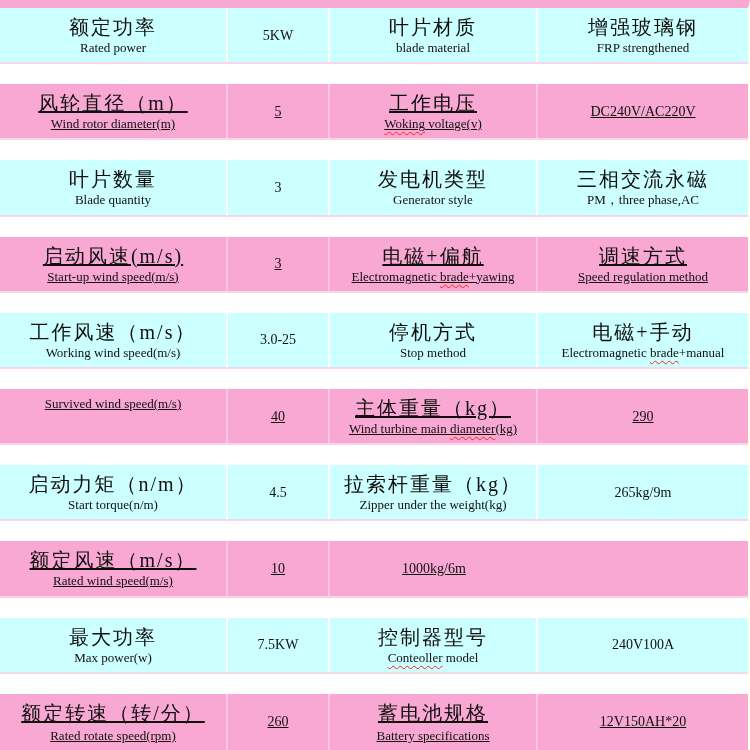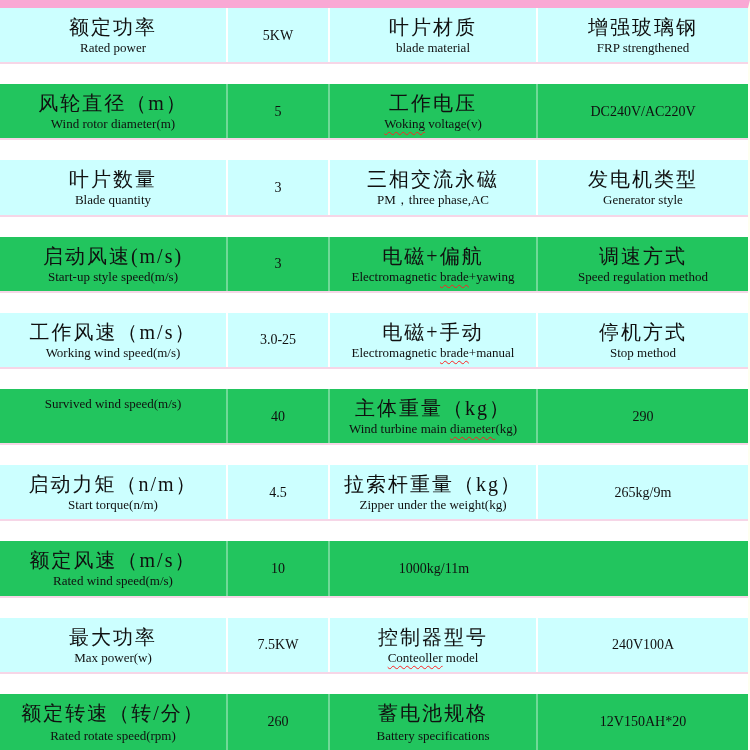--- a/index.html
+++ b/index.html
@@ -21,21 +21,21 @@
     gap: 20px;
   }
   .row {
     display: grid;
     grid-template-columns: 228px 102px 208px 210px;
     box-sizing: border-box;
     border-bottom: 2px solid #f6d6e7;
   }
   .row:last-child { border-bottom: none; }
   .row.cyan { background: #ccffff; }
-  .row.pink { background: #22c55e; }
+  .row.pink { background: #f9a8d4; text-decoration: underline; }
   .cell {
     box-sizing: border-box;
     display: flex;
     flex-direction: column;
     align-items: center;
     justify-content: space-between;
     padding: 8px 3px 7px 3px;
     overflow: hidden;
   }
   .row.cyan .cell { border-right: 2px solid #ffffff; }
@@ -107,32 +107,32 @@
     </div>
     <div class="row cyan">
       <div class="cell">
         <span class="zh">叶片数量</span>
         <span class="en">Blade quantity</span>
       </div>
       <div class="cell value">
         <span class="val">3</span>
       </div>
       <div class="cell">
+        <span class="zh">发电机类型</span>
+        <span class="en">Generator style</span>
+      </div>
+      <div class="cell">
         <span class="zh">三相交流永磁</span>
         <span class="en">PM，three phase,AC</span>
       </div>
-      <div class="cell">
-        <span class="zh">发电机类型</span>
-        <span class="en">Generator style</span>
-      </div>
     </div>
     <div class="row pink">
       <div class="cell">
         <span class="zh">启动风速(m/s)</span>
-        <span class="en">Start-up style speed(m/s)</span>
+        <span class="en">Start-up wind speed(m/s)</span>
       </div>
       <div class="cell value">
         <span class="val">3</span>
       </div>
       <div class="cell">
         <span class="zh">电磁+偏航</span>
         <span class="en"><span>Electromagnetic </span><span class="mis">brade</span><span>+yawing</span></span>
       </div>
       <div class="cell">
         <span class="zh">调速方式</span>
@@ -141,27 +141,27 @@
     </div>
     <div class="row cyan">
       <div class="cell">
         <span class="zh">工作风速（m/s）</span>
         <span class="en">Working wind speed(m/s)</span>
       </div>
       <div class="cell value">
         <span class="val">3.0-25</span>
       </div>
       <div class="cell">
+        <span class="zh">停机方式</span>
+        <span class="en">Stop method</span>
+      </div>
+      <div class="cell">
         <span class="zh">电磁+手动</span>
         <span class="en"><span>Electromagnetic </span><span class="mis">brade</span><span>+manual</span></span>
       </div>
-      <div class="cell">
-        <span class="zh">停机方式</span>
-        <span class="en">Stop method</span>
-      </div>
     </div>
     <div class="row pink">
       <div class="cell">
         <span class="en">Survived wind speed(m/s)</span>
       </div>
       <div class="cell value">
         <span class="val">40</span>
       </div>
       <div class="cell">
         <span class="zh">主体重量（kg）</span>
@@ -189,21 +189,21 @@
     </div>
     <div class="row pink">
       <div class="cell">
         <span class="zh">额定风速（m/s）</span>
         <span class="en">Rated wind speed(m/s)</span>
       </div>
       <div class="cell value">
         <span class="val">10</span>
       </div>
       <div class="cell value">
-        <span class="val">1000kg/11m</span>
+        <span class="val">1000kg/6m</span>
       </div>
     </div>
     <div class="row cyan">
       <div class="cell">
         <span class="zh">最大功率</span>
         <span class="en">Max power(w)</span>
       </div>
       <div class="cell value">
         <span class="val">7.5KW</span>
       </div>

